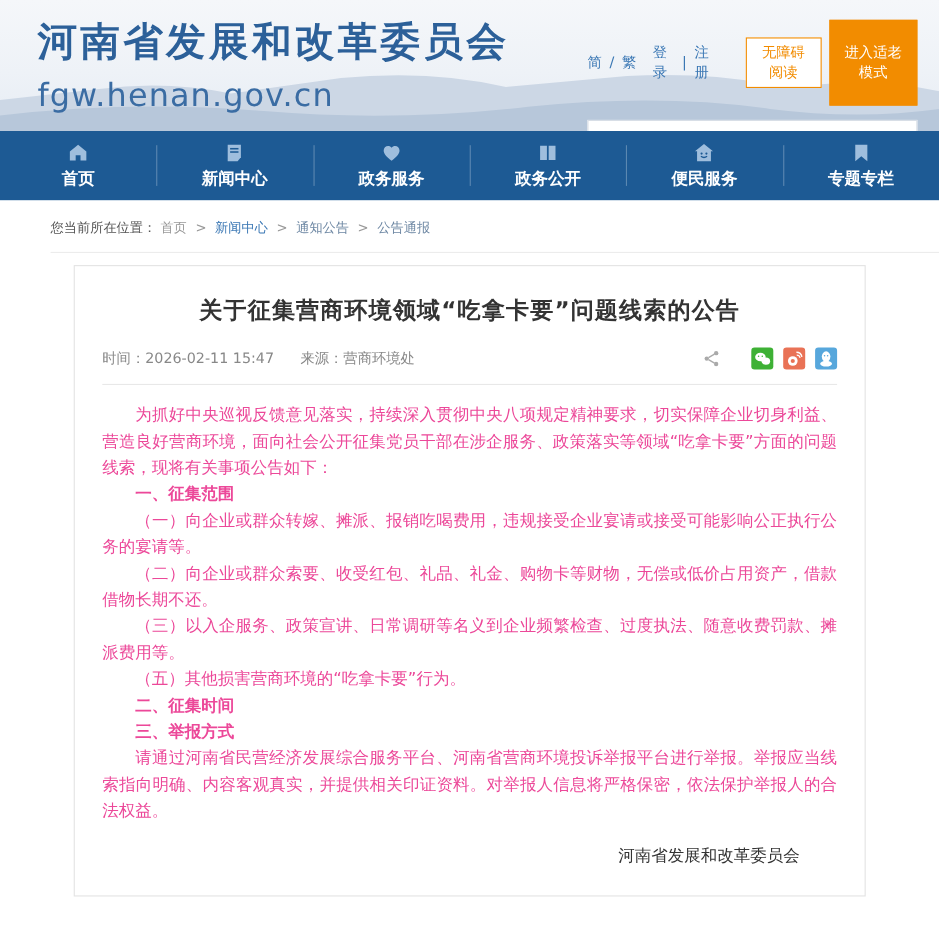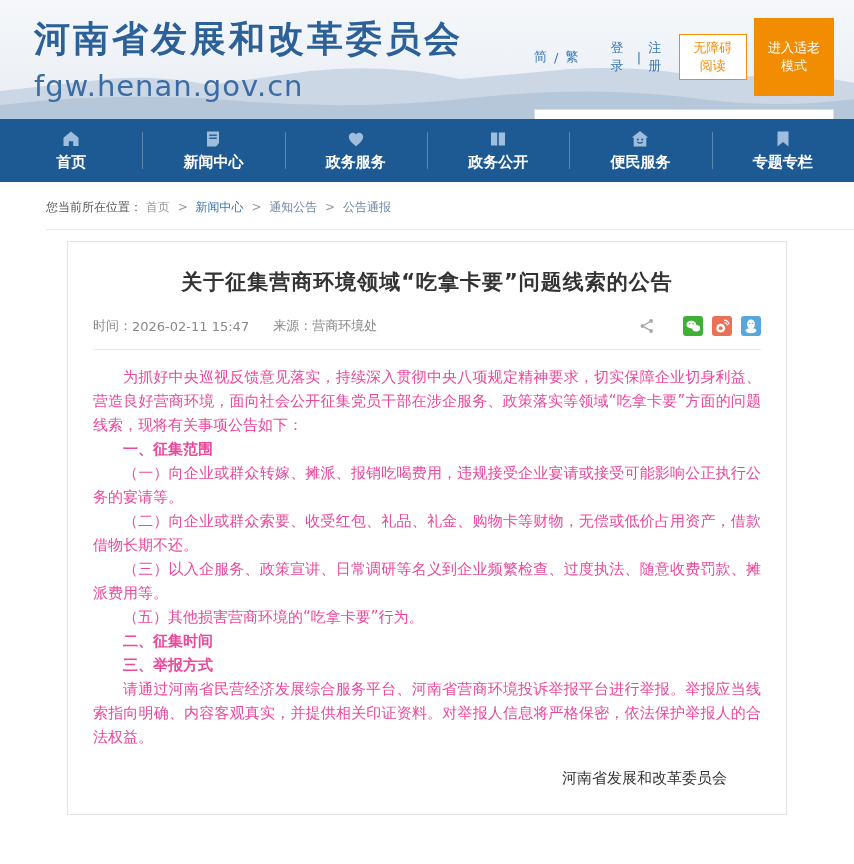--- a/index.html
+++ b/index.html
@@ -28,21 +28,21 @@
   }
   .header-right { position:absolute; right:20px; top:18px; z-index:2; width:300px; }
   .top-links {
     display:flex; align-items:center; justify-content:flex-end;
     font-size:13px; color:#3a77b4; gap:7px;
   }
   .top-links .lnk { cursor:pointer; }
   .top-links .sep { color:#3a77b4; }
   .btn-accessibility {
     border:1px solid #f28c00; color:#f28c00; background:#fff;
-    padding:4px 9px; font-size:13px; margin-left:4px; cursor:pointer;
+    padding:4px 9px; font-size:13px; margin-left:20px; cursor:pointer;
   }
   .btn-elder {
     border:1px solid #f28c00; background:#f28c00; color:#fff;
     padding:20px 10px; font-size:13px; cursor:pointer;
   }
   .search-box {
     margin-top:13px; height:37px; background:#fff;
     border:1px solid #d8dee6; display:flex; align-items:center;
     padding:0 12px;
   }
@@ -119,21 +119,21 @@
   <div class="site-block">
     <div class="site-title">河南省发展和改革委员会</div>
     <div class="site-domain">fgw.henan.gov.cn</div>
   </div>
 
   <div class="header-right">
     <div class="top-links">
       <span class="lnk">简</span>
       <span class="sep">/</span>
       <span class="lnk">繁</span>
-      <span class="lnk" style="margin-left:25px;">登录</span>
+      <span class="lnk" style="margin-left:8px;">登录</span>
       <span class="sep">|</span>
       <span class="lnk">注册</span>
       <button class="btn-accessibility">无障碍阅读</button>
       <button class="btn-elder">进入适老模式</button>
     </div>
     <div class="search-box">
       <input type="text" placeholder="请输入你要搜索的内容" style="">
       <svg class="search-icon" viewBox="0 0 20 20">
         <circle cx="9" cy="9" r="5.5" fill="none" stroke="#2c6099" stroke-width="1.6"></circle>
         <line x1="13.6" y1="13.6" x2="17.4" y2="17.4" stroke="#2c6099" stroke-width="1.6"></line>

